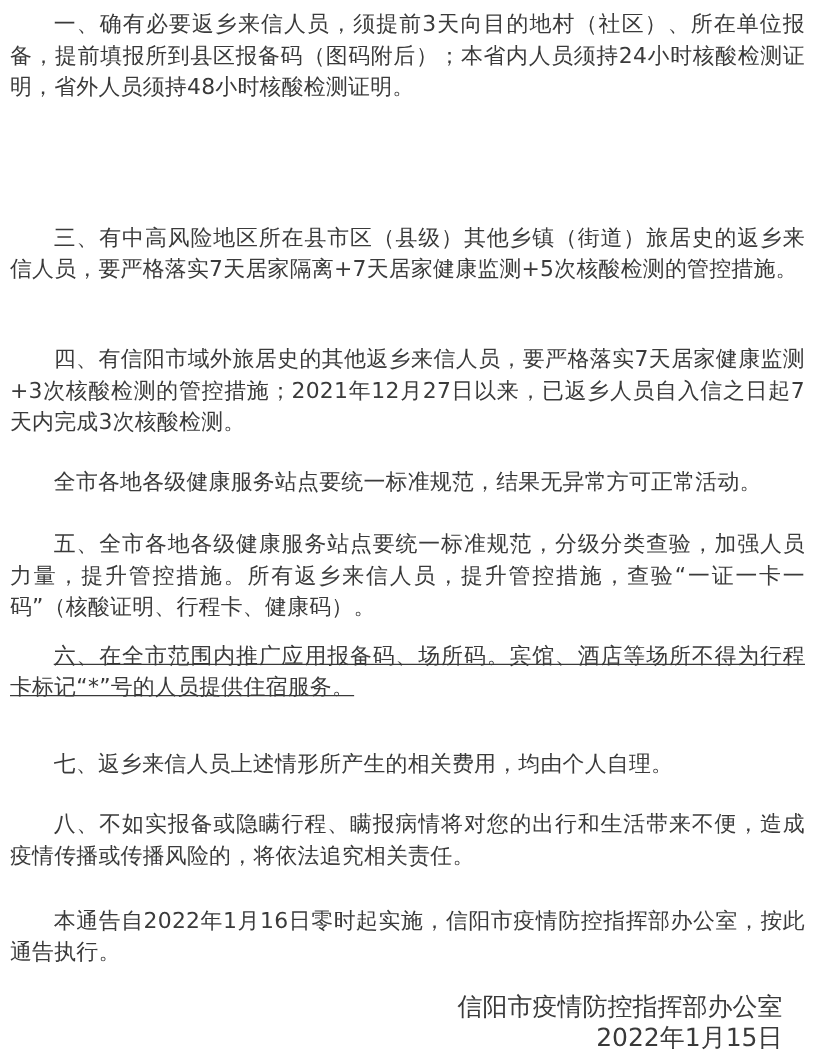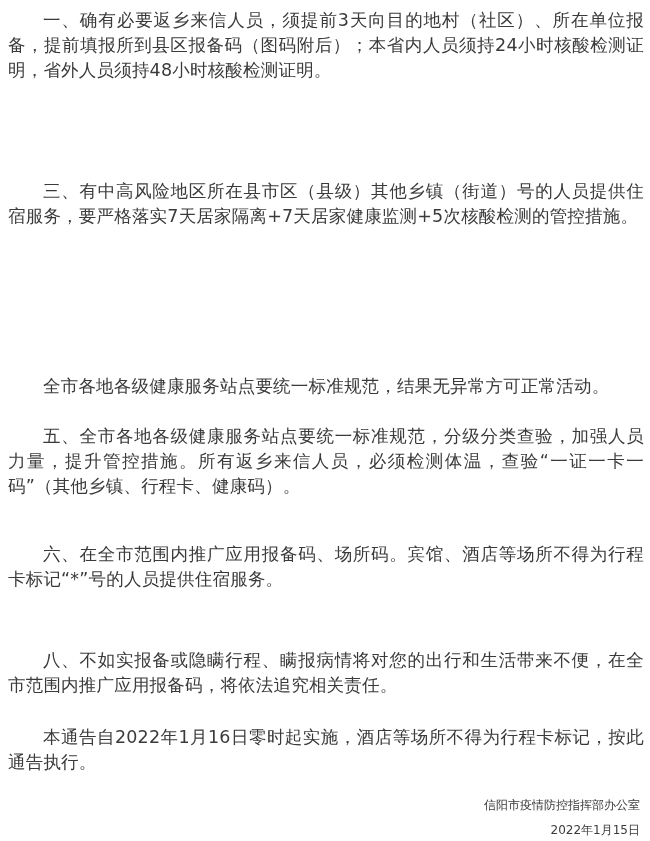--- a/index.html
+++ b/index.html
@@ -10,30 +10,32 @@
   }
   .doc { position: relative; width: 650px; height: 841px; }
   .para {
     position: absolute; left: 8px; width: 636px;
     font-size: 17.5px; line-height: 25px;
     text-indent: 2em; letter-spacing: 0.2px;
     text-align: justify;
     margin: 0;
   }
   .sig {
-    position: absolute; right: 10px; text-align: center;
-    font-size: 12px; line-height: 25px; margin: 0;
+    position: absolute; right: 24px; text-align: center;
+    font-size: 20px; line-height: 25px; margin: 0;
   }
 </style>
 </head>
 <body>
 
 <div class="doc">
   <p class="para" style="top:8px;">一、确有必要返乡来信人员，须提前3天向目的地村（社区）、所在单位报备，提前填报所到县区报备码（图码附后）；本省内人员须持24小时核酸检测证明，省外人员须持48小时核酸检测证明。</p>
-  <p class="para" style="top:179px;">三、有中高风险地区所在县市区（县级）其他乡镇（街道）号的人员提供住宿服务，要严格落实7天居家隔离+7天居家健康监测+5次核酸检测的管控措施。</p>
+  <p class="para" style="top:179px;">三、有中高风险地区所在县市区（县级）其他乡镇（街道）旅居史的返乡来信人员，要严格落实7天居家隔离+7天居家健康监测+5次核酸检测的管控措施。</p>
+  <p class="para" style="top:276px;">四、有信阳市域外旅居史的其他返乡来信人员，要严格落实7天居家健康监测+3次核酸检测的管控措施；2021年12月27日以来，已返乡人员自入信之日起7天内完成3次核酸检测。</p>
   <p class="para" style="top:374px;">全市各地各级健康服务站点要统一标准规范，结果无异常方可正常活动。</p>
-  <p class="para" style="top:424px;">五、全市各地各级健康服务站点要统一标准规范，分级分类查验，加强人员力量，提升管控措施。所有返乡来信人员，必须检测体温，查验“一证一卡一码”（其他乡镇、行程卡、健康码）。</p>
-  <p class="para" style="top:542px;">六、在全市范围内推广应用报备码、场所码。宾馆、酒店等场所不得为行程卡标记“*”号的人员提供住宿服务。</p>
-  <p class="para" style="top:648px;">八、不如实报备或隐瞒行程、瞒报病情将对您的出行和生活带来不便，在全市范围内推广应用报备码，将依法追究相关责任。</p>
-  <p class="para" style="top:725px;">本通告自2022年1月16日零时起实施，酒店等场所不得为行程卡标记，按此通告执行。</p>
+  <p class="para" style="top:424px;">五、全市各地各级健康服务站点要统一标准规范，分级分类查验，加强人员力量，提升管控措施。所有返乡来信人员，提升管控措施，查验“一证一卡一码”（核酸证明、行程卡、健康码）。</p>
+  <p class="para" style="top:513px;text-decoration:underline;">六、在全市范围内推广应用报备码、场所码。宾馆、酒店等场所不得为行程卡标记“*”号的人员提供住宿服务。</p>
+  <p class="para" style="top:600px;">七、返乡来信人员上述情形所产生的相关费用，均由个人自理。</p>
+  <p class="para" style="top:648px;">八、不如实报备或隐瞒行程、瞒报病情将对您的出行和生活带来不便，造成疫情传播或传播风险的，将依法追究相关责任。</p>
+  <p class="para" style="top:725px;">本通告自2022年1月16日零时起实施，信阳市疫情防控指挥部办公室，按此通告执行。</p>
   <p class="sig" style="top:793px;">信阳市疫情防控指挥部办公室</p>
   <p class="sig" style="top:818px;">2022年1月15日</p>
 </div>
 
 </body></html>

